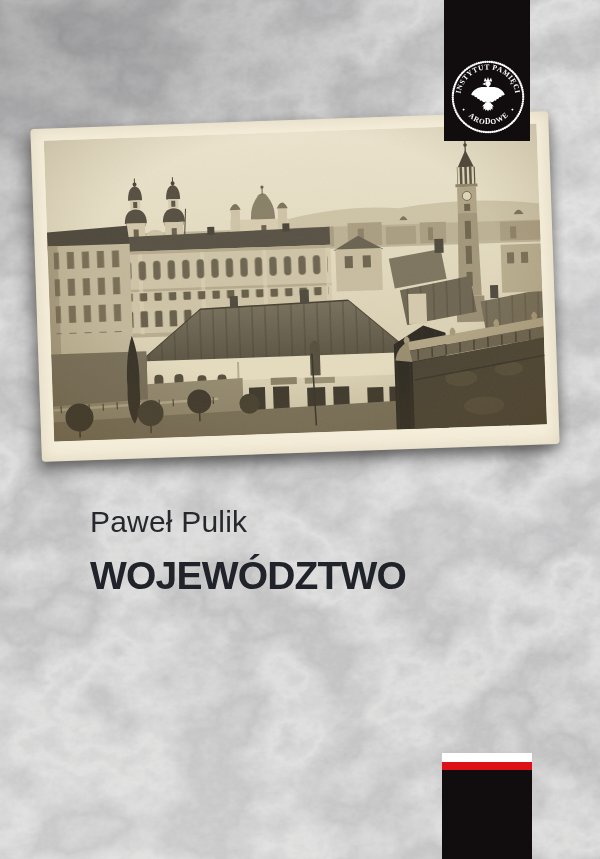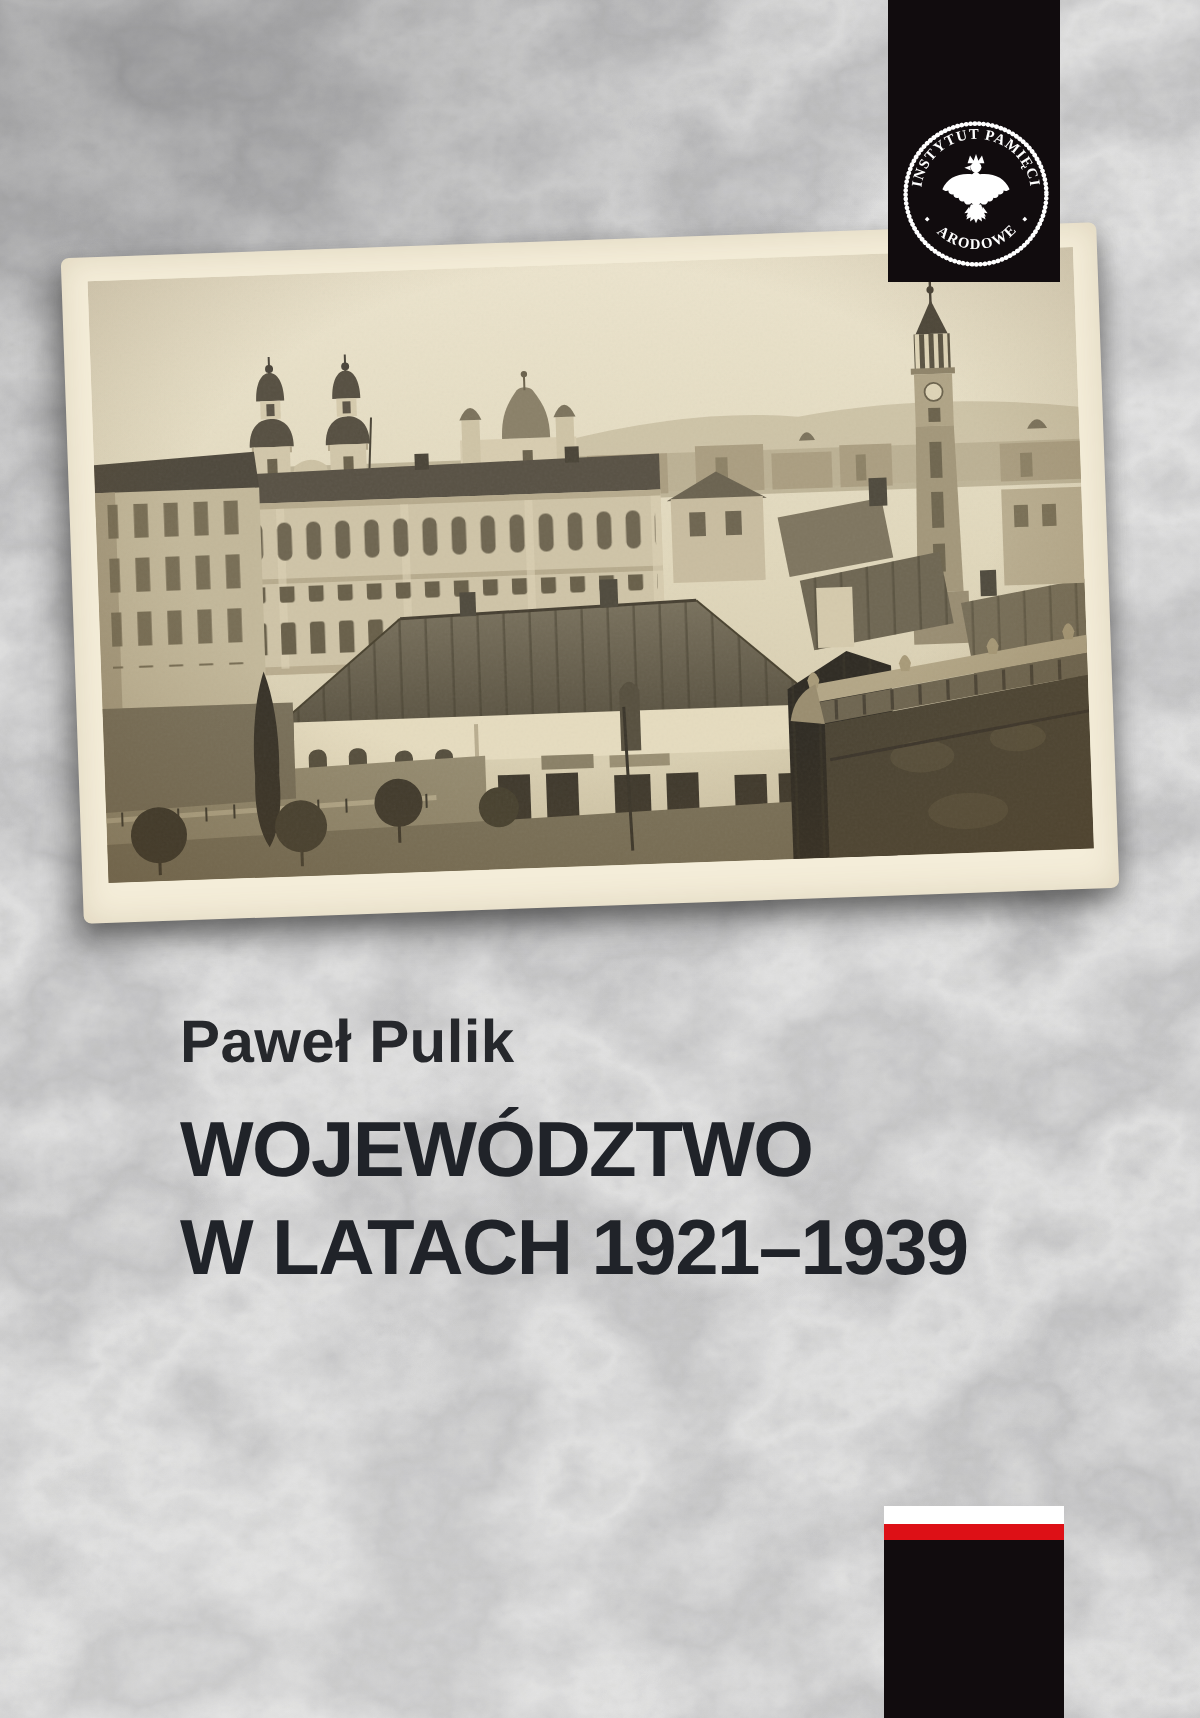--- a/index.html
+++ b/index.html
@@ -18,21 +18,21 @@
          transform:rotate(-2deg);transform-origin:50% 50%;
          background:var(--photo-border,#f4edd9);border-radius:4px;
          box-sizing:border-box;padding:12px 12px 20px 13px;
          box-shadow:-5px 9px 16px rgba(25,25,25,.45), 3px 5px 10px rgba(35,35,35,.30),
                     inset 0 0 16px rgba(130,108,66,.18)}
   .city{width:100%;height:100%;display:block}
   .stripe-top{position:absolute;left:444px;top:0;width:86px;height:141px;
               background:var(--stripe-black,#110c0e)}
   .ipn{position:absolute;left:4px;top:57px;width:80px;height:80px}
   .ipn text{font-family:"Liberation Serif",serif;font-weight:700;fill:#fff}
-  .author{position:absolute;left:90px;top:505px;font-size:30px;font-weight:700;
+  .author{position:absolute;left:90px;top:505px;font-size:30px;font-weight:400;
           letter-spacing:.2px;color:var(--author-text,#26282c)}
   .title{position:absolute;left:90px;top:551px;font-size:39px;line-height:49px;
          font-weight:700;letter-spacing:-.8px;color:var(--title-text,#202329)}
   .flag-block{position:absolute;left:442px;top:753px;width:90px;height:106px}
   .flag-white{height:9px;background:var(--flag-white,#fff)}
   .flag-red{height:8px;background:var(--flag-red,#dd1016)}
   .flag-black{height:89px;background:var(--stripe-black,#110c0e)}
 </style>
 </head>
 <body>
@@ -368,21 +368,20 @@
         <path d="M37.4,45.2 L42.6,45.2 L44.8,52.8 L42.7,51.6 L43,53.8 L41,52.4 L40,54.6 L39,52.4 L37,53.8 L37.3,51.6 L35.2,52.8 Z"></path>
         <path d="M36.6,46.4 L34.2,49.6 L36,49.4 L35,51.4 L37.6,50 Z"></path>
         <path d="M43.4,46.4 L45.8,49.6 L44,49.4 L45,51.4 L42.4,50 Z"></path>
       </g>
     </svg>
   </div>
 
   <div class="author">Paweł Pulik</div>
   <div class="title">
     <div>WOJEWÓDZTWO</div>
-    <div>W LATACH 1921–1939</div>
   </div>
 
   <div class="flag-block">
     <div class="flag-white"></div>
     <div class="flag-red"></div>
     <div class="flag-black"></div>
   </div>
 </div>
 
 </body></html>

